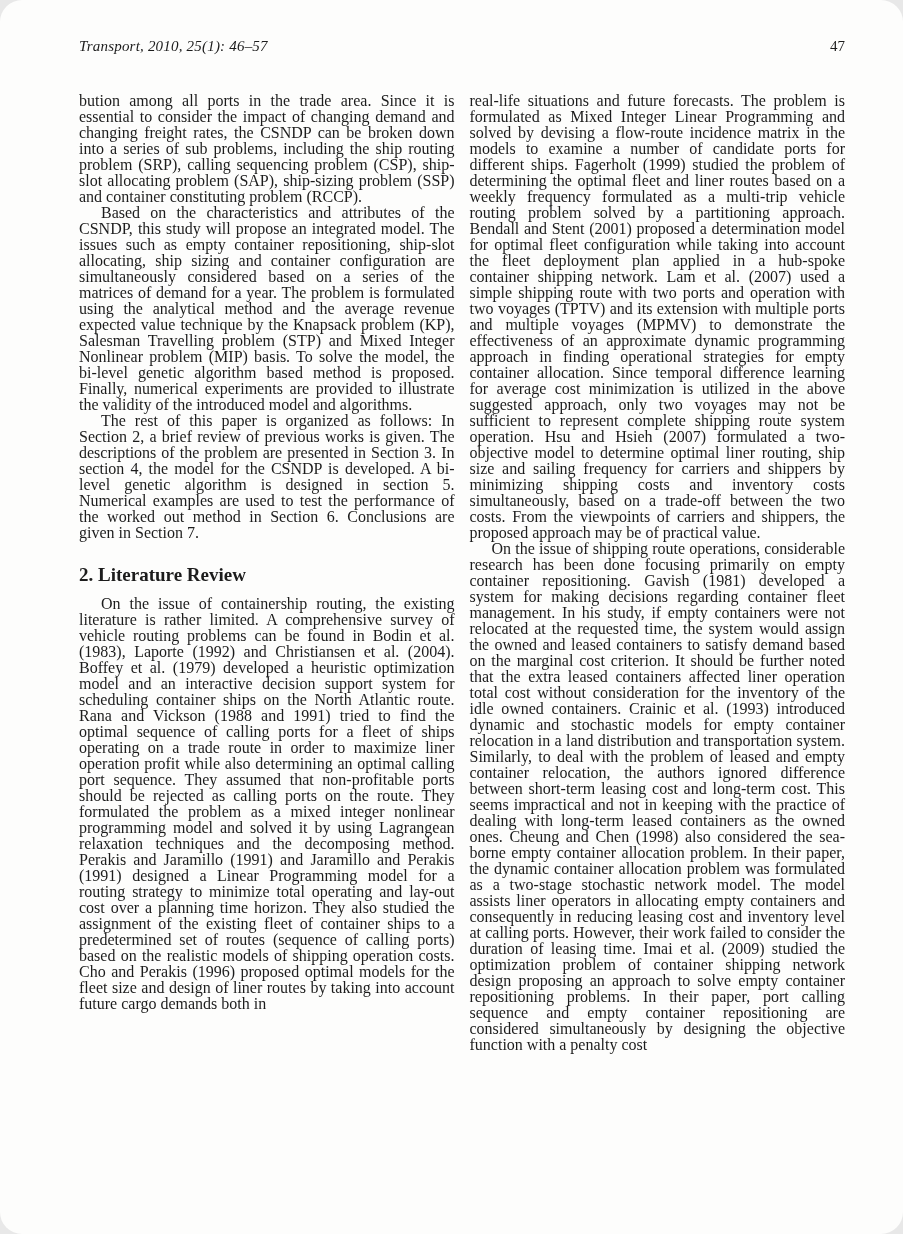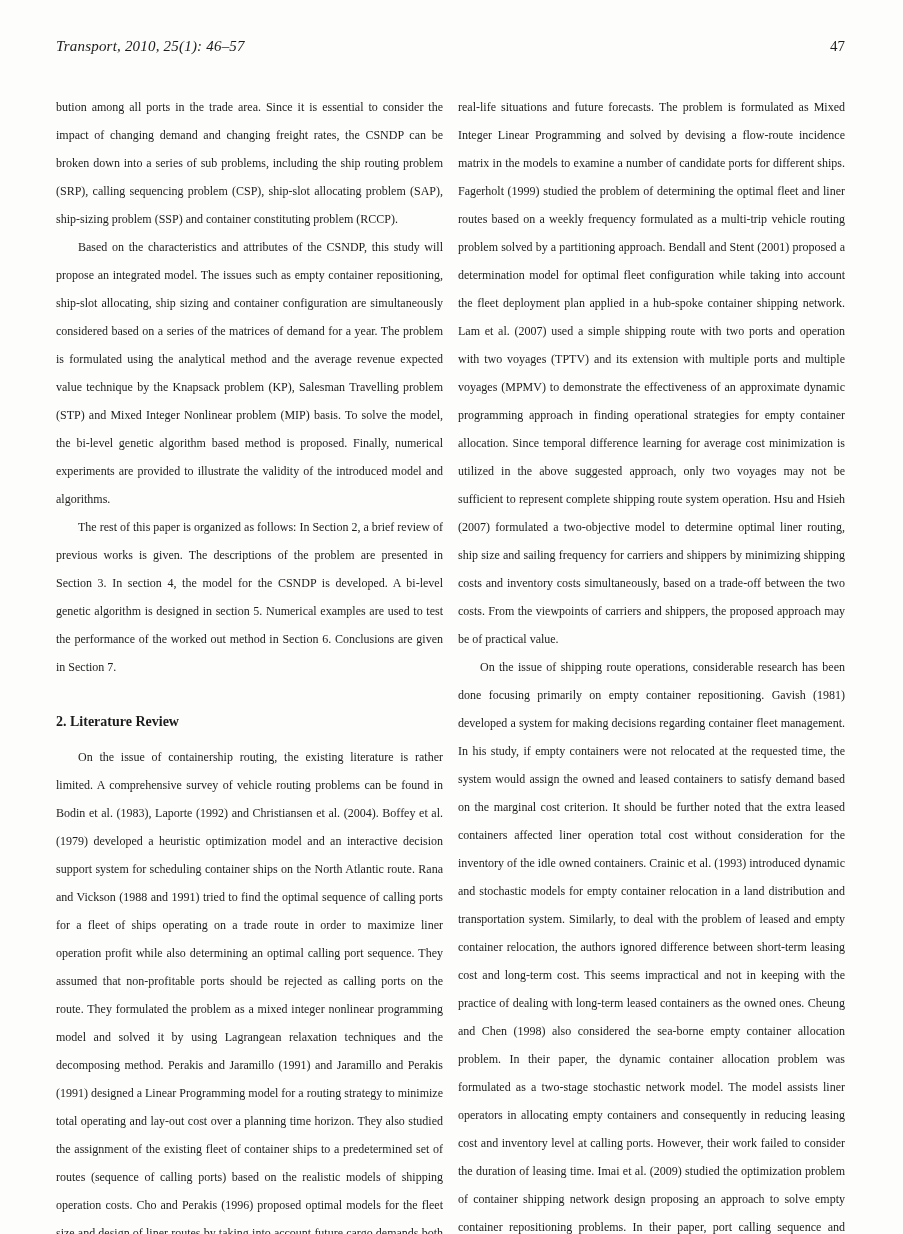--- a/index.html
+++ b/index.html
@@ -8,23 +8,24 @@
     background: #e8e8e8;
     font-family: "Liberation Serif", serif;
   }
   .page {
     position: relative;
     width: 903px;
     height: 1234px;
     margin: 0 auto;
     background: #fdfdfc;
     box-sizing: border-box;
-    padding: 38px 58px 40px 56px;
+    padding: 38px 58px 40px 79px;
     overflow: hidden;
     color: #1c1c1c;
+    border-radius: 22px;
   }
   .page-header {
     display: flex;
     justify-content: space-between;
     align-items: baseline;
     font-size: 15px;
     margin-bottom: 38px;
   }
   .journal-citation {
     font-style: italic;
@@ -37,34 +38,34 @@
   .columns {
     display: flex;
     gap: 15px;
   }
   .col {
     flex: 1 1 0;
     min-width: 0;
   }
   .col p {
     margin: 0;
-    font-size: 12px;
-    line-height: 28px;
+    font-size: 16px;
+    line-height: 16px;
     text-align: justify;
     text-justify: inter-word;
     hyphens: auto;
     -webkit-hyphens: auto;
   }
   .col p.indent {
     text-indent: 22px;
   }
   .section-heading {
-    font-size: 14px;
+    font-size: 19px;
     font-weight: bold;
-    margin: 31px 0 11px 0;
+    margin: 24px 0 11px 0;
     line-height: 20px;
   }
 </style>
 </head>
 <body>
 
 <div class="page">
 
   <header class="page-header">
     <span class="journal-citation">Transport,  2010,  25(1): 46–57</span>

